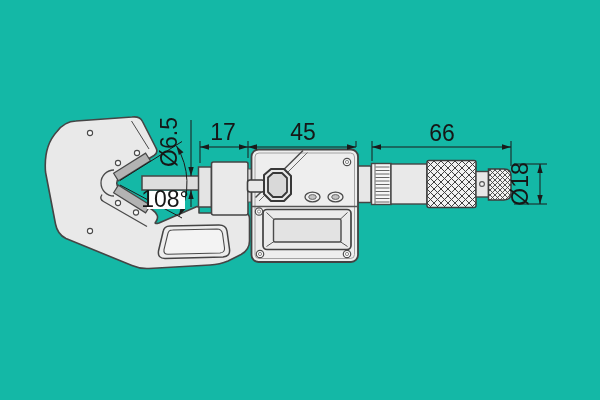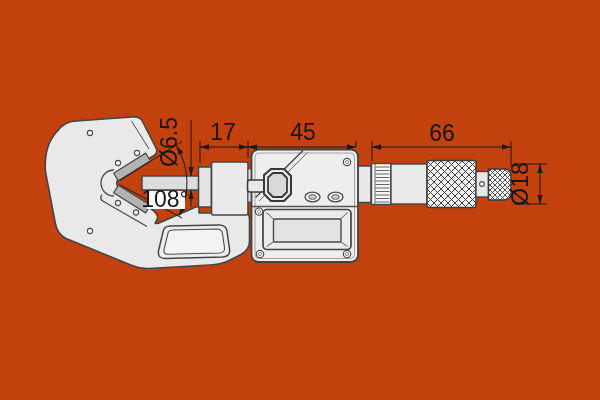--- a/index.html
+++ b/index.html
@@ -1,16 +1,16 @@
 <!DOCTYPE html>
 <html><head>
 <meta charset="utf-8">
 <style>
   html,body{margin:0;padding:0;background:#ffffff;}
-  #stage{width:600px;height:400px;background:#c2410c;position:relative;overflow:hidden;
+  #stage{width:600px;height:400px;background:#14b8a6;position:relative;overflow:hidden;
          font-family:"Liberation Sans", sans-serif;}
   svg{display:block;}
   text.dim{font-family:"Liberation Sans", sans-serif;font-size:23px;fill:#161616;}
   .thin{stroke:#1a1a1a;stroke-width:1;fill:none;}
   .part{stroke:#454545;stroke-width:1.6;fill:#e9e9e9;}
   .partline{stroke:#4a4a4a;fill:none;}
 </style>
 </head>
 <body>
 

